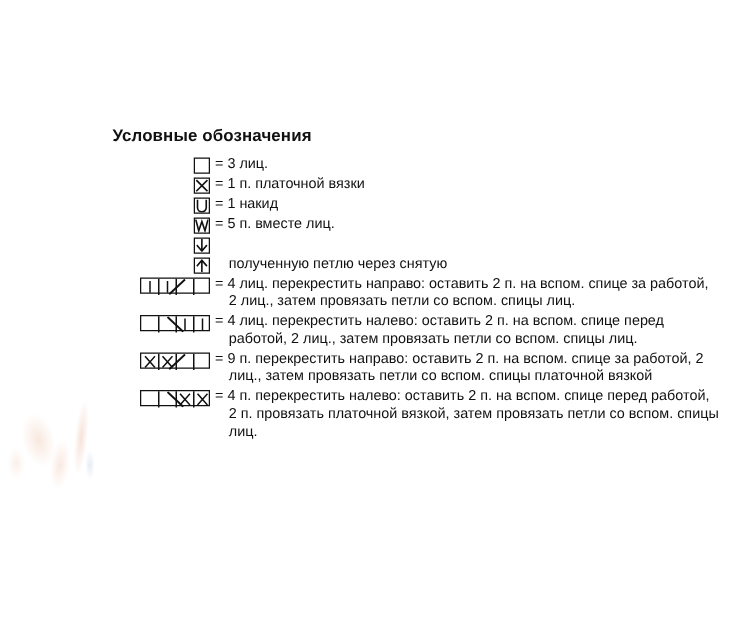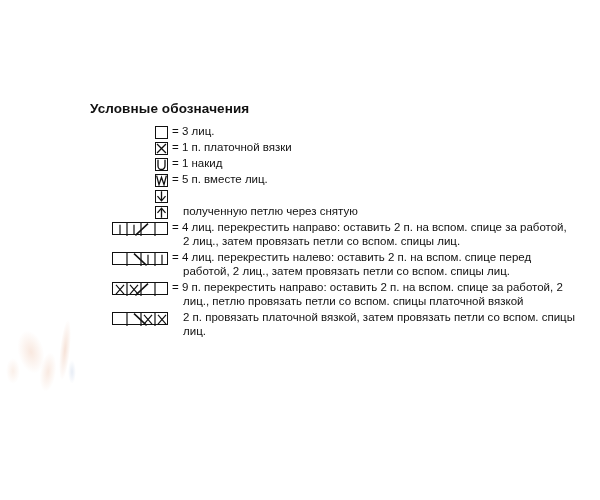--- a/index.html
+++ b/index.html
@@ -200,31 +200,31 @@
             <svg width="56" height="13" viewBox="0 0 56 13">
               <path d="M14 0 L14 13" stroke="#111" stroke-width="1.2" fill="none" stroke-linecap="square"></path>
               <path d="M28 0 L28 13" stroke="#111" stroke-width="1.2" fill="none" stroke-linecap="square"></path>
               <path d="M42 0 L42 13" stroke="#111" stroke-width="1.2" fill="none" stroke-linecap="square"></path>
               <path d="M3.4 2.4 L10.6 10.6 M10.6 2.4 L3.4 10.6" stroke="#111" stroke-width="1.2" fill="none" stroke-linecap="square"></path>
               <path d="M17.4 2.4 L24.6 10.6 M24.6 2.4 L17.4 10.6" stroke="#111" stroke-width="1.2" fill="none" stroke-linecap="square"></path>
               <path d="M22.400000000000002 12.4 L35 0.6" stroke="#111" stroke-width="1.5" fill="none"></path>
             </svg>
           </span>
         </div>
-        <div class="row-text"><span>= 9 п. перекрестить направо: оставить 2 п. на вспом. спице за работой, 2</span><span class="ln2">лиц., петлю провязать петли со вспом. спицы платочной вязкой</span></div>
+        <div class="row-text"><span>= 9 п. перекрестить направо: оставить 2 п. на вспом. спице за работой, 2</span><span class="ln2">лиц., затем провязать петли со вспом. спицы платочной вязкой</span></div>
       </div>
       <div class="row">
         <div class="sym-cell">
           <span class="cable w4">
             <svg width="56" height="13" viewBox="0 0 56 13">
               <path d="M14 0 L14 13" stroke="#111" stroke-width="1.2" fill="none" stroke-linecap="square"></path>
               <path d="M28 0 L28 13" stroke="#111" stroke-width="1.2" fill="none" stroke-linecap="square"></path>
               <path d="M42 0 L42 13" stroke="#111" stroke-width="1.2" fill="none" stroke-linecap="square"></path>
               <path d="M31.4 2.4 L38.6 10.6 M38.6 2.4 L31.4 10.6" stroke="#111" stroke-width="1.2" fill="none" stroke-linecap="square"></path>
               <path d="M45.4 2.4 L52.6 10.6 M52.6 2.4 L45.4 10.6" stroke="#111" stroke-width="1.2" fill="none" stroke-linecap="square"></path>
               <path d="M21 0.6 L33.6 12.4" stroke="#111" stroke-width="1.5" fill="none"></path>
             </svg>
           </span>
         </div>
-        <div class="row-text"><span class="ln2">2 п. провязать платочной вязкой, затем провязать петли со вспом. спицы лиц.</span></div>
+        <div class="row-text"><span>= 4 п. перекрестить налево: оставить 2 п. на вспом. спице перед работой,</span><span class="ln2">2 п. провязать платочной вязкой, затем провязать петли со вспом. спицы лиц.</span></div>
       </div>
     </div>
 </div>
 
 </body></html>

